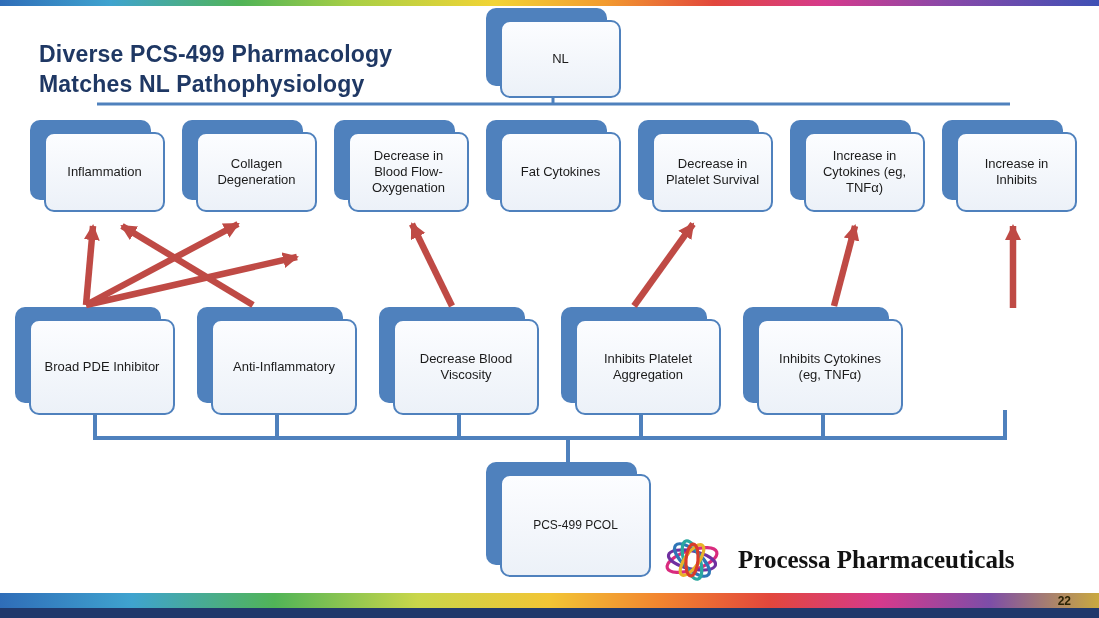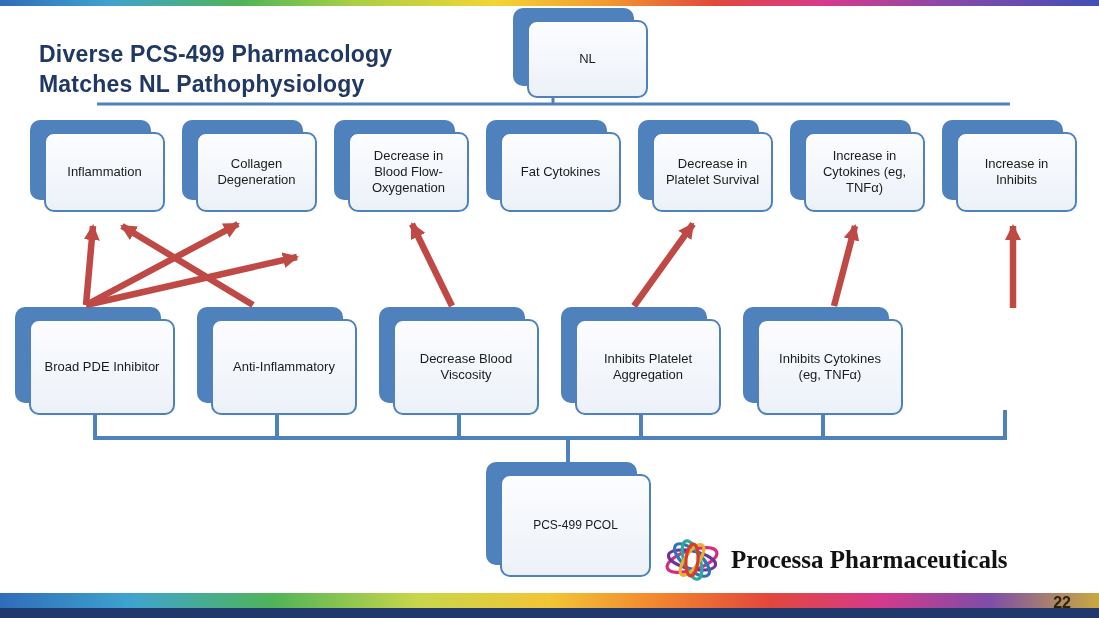--- a/index.html
+++ b/index.html
@@ -6,21 +6,21 @@
   .slide{
     position:relative;width:1099px;height:618px;background:#ffffff;overflow:hidden;
     font-family:"Liberation Sans",sans-serif;
   }
   .bar{position:absolute;left:0;width:1099px;}
   .bar-top{top:0;height:6px;
     background:linear-gradient(90deg,#2f6db8 0%,#3fa3cf 10%,#51b457 22%,#a8cf45 32%,#f2d435 45%,#f29b2f 55%,#e2473c 65%,#d63a8c 75%,#8a48a8 86%,#3f51b5 100%);}
   .bar-bottom{top:593px;height:15px;
     background:linear-gradient(90deg,#2f6db8 0%,#3fa3cf 12%,#51b457 25%,#c9d64a 38%,#f2c535 50%,#f2852f 60%,#e2473c 70%,#d63a8c 80%,#7d4da8 90%,#caa93f 100%);}
   .bar-navy{top:608px;height:10px;background:#20386b;}
-  .page-number{position:absolute;top:594px;right:28px;font-size:16px;font-weight:bold;color:#2a2305;z-index:6;}
+  .page-number{position:absolute;top:594px;right:28px;font-size:12px;font-weight:bold;color:#2a2305;z-index:6;}
 
   .title{
     position:absolute;left:30px;top:30px;margin:9px;z-index:2;
     color:#1f3864;font-size:23px;font-weight:bold;line-height:1.32;letter-spacing:.2px;
   }
 
   svg.layer{position:absolute;left:0;top:0;pointer-events:none;}
   #connectors{z-index:1;}
   #arrows{z-index:3;}
 
@@ -31,25 +31,25 @@
   }
   .node .face{
     position:absolute;left:14px;top:12px;width:calc(100% - 14px);height:calc(100% - 12px);
     background:linear-gradient(180deg,#fcfdff 0%,#ecf1f8 100%);
     border:2px solid #4f81bd;border-radius:10px;box-sizing:border-box;
     display:flex;align-items:center;justify-content:center;text-align:center;
     font-size:13px;line-height:1.25;color:#1b1b1b;padding:4px 10px;
   }
   .node.top{top:120px;width:135px;height:92px;}
   .node.mid{top:307px;width:160px;height:108px;}
-  .node.root{left:486px;top:8px;width:135px;height:90px;margin-left:27px;}
+  .node.root{left:486px;top:8px;width:135px;height:90px;}
   .node.pcol{left:486px;top:462px;width:165px;height:115px;}
   .node.pcol .face{font-weight:normal;font-size:12px;}
 
-  .logo{position:absolute;left:656px;top:533px;display:flex;align-items:center;gap:3px;z-index:2;}
+  .logo{position:absolute;left:656px;top:533px;display:flex;align-items:center;gap:10px;z-index:2;}
   .logo-text{font-family:"Liberation Serif",serif;font-weight:bold;font-size:25px;color:#121212;white-space:nowrap;}
 </style>
 </head>
 <body>
 
 <div class="slide">
 
   <div class="bar bar-top"></div>
 
   <h1 class="title"><span>Diverse PCS-499 Pharmacology</span><br><span>Matches NL Pathophysiology</span></h1>

